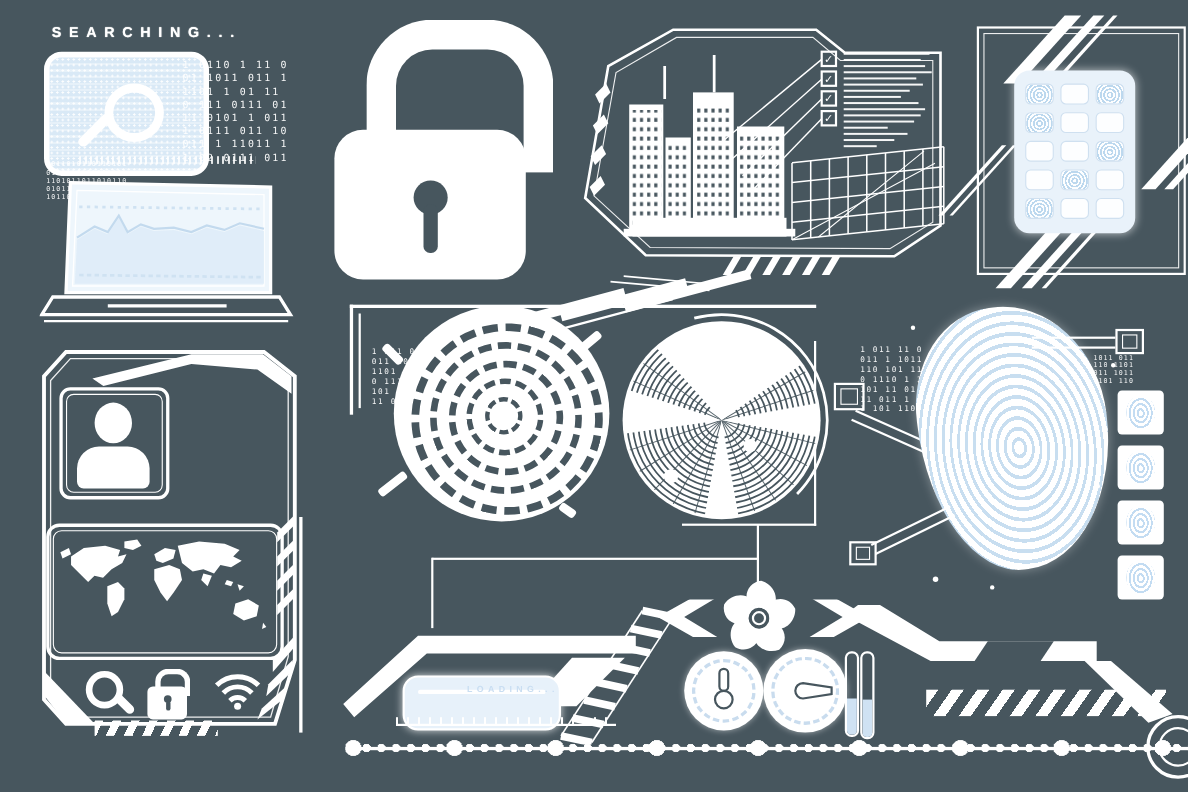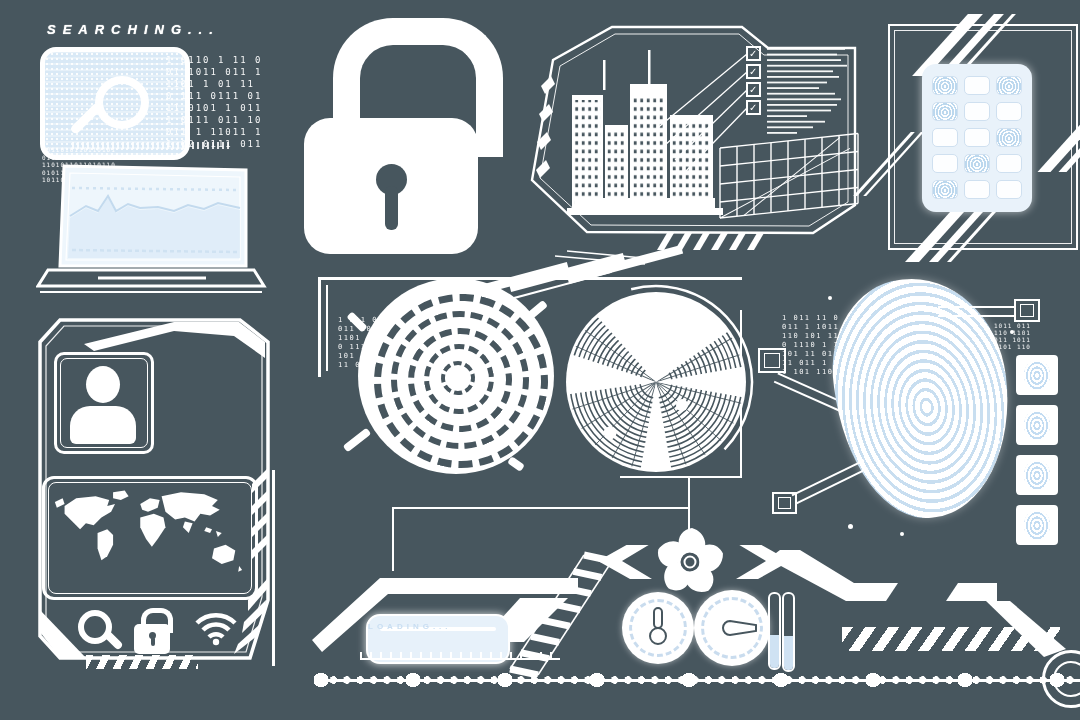--- a/index.html
+++ b/index.html
@@ -85,21 +85,21 @@
   .fpthumb{position:absolute;left:1016px;width:42px;height:40px;background:#fff;border-radius:4px;}
   .fpthumb .rings{position:absolute;left:8px;top:5px;width:26px;height:30px;border-radius:50%;
        background:repeating-radial-gradient(ellipse 11px 14px at 50% 52%,transparent 0 2px,#c3dcf2 2px 3.6px);}
   .chip{position:absolute;border:2px solid var(--fg);background:transparent;}
   .chip .in{position:absolute;left:4px;top:3px;right:4px;bottom:3px;border:1.5px solid var(--fg);}
   .dline{position:absolute;height:7px;border-top:2px solid var(--fg);border-bottom:2px solid var(--fg);}
   
   .loading{left:366px;top:614px;width:140px;height:46px;background:#e7f1fa;border:2px solid #fff;
        border-radius:14px;box-shadow:0 0 8px rgba(255,255,255,.8);}
   .loading .track{position:absolute;left:12px;top:11px;right:12px;height:4px;background:#fff;border-radius:2px;}
-  .loading .lbl{position:absolute;left:0;right:0;top:6px;text-align:left;font-size:8px;font-weight:bold;
+  .loading .lbl{position:absolute;left:0;right:0;top:6px;text-align:right;font-size:8px;font-weight:bold;
        letter-spacing:4px;color:#c9def2;}
   .gauge{position:absolute;border-radius:50%;background:#fff;box-shadow:0 0 6px rgba(255,255,255,.5);}
   .gauge .ticks{position:absolute;inset:7px;border:3px dashed #c9dcee;border-radius:50%;}
   .slider{position:absolute;width:9px;height:74px;border:2px solid #fff;border-radius:6px;overflow:hidden;}
   .slider .fill{position:absolute;left:0;right:0;bottom:0;height:45%;background:#cfe2f3;}
   .ruler{left:360px;top:650px;width:200px;height:10px;
        background:linear-gradient(#fff,#fff) left bottom/100% 2px no-repeat,
                   repeating-linear-gradient(90deg,#fff 0 2px,transparent 2px 10px) left bottom/100% 8px no-repeat;}
   .timeline{left:314px;top:671px;width:766px;height:18px;
        background-image:radial-gradient(ellipse 8px 7.5px at 7px 9px,#fff 95%,transparent 96%),
@@ -111,21 +111,21 @@
   .hatchbar{left:842px;top:627px;width:218px;height:24px;
        background:repeating-linear-gradient(125deg,#fff 0 9px,transparent 9px 19px);}
   .corner-circle{left:1042px;top:650px;width:52px;height:52px;border:3px solid #fff;border-radius:50%;}
   .corner-circle .in{position:absolute;inset:8px;border:2px solid #fff;border-radius:50%;}
 </style>
 </head>
 <body>
 
 <div id="stage">
 
-  <div class="abs search-title" style="word-spacing:10px;font-style:italic;">SEARCHING...</div>
+  <div class="abs search-title" style="word-spacing:10px;">SEARCHING...</div>
   <div class="abs search-box">
     <span>
       <span class="mag-ring"></span>
       <span class="mag-handle"></span>
     </span>
   </div>
   <div class="bin" style="left:166px;top:54px;font-size:9px;line-height:12px;letter-spacing:2px;">1 0110 1 11 0
 01 1011 011 1
 1101 1 01 11
 0 111 0111 01

